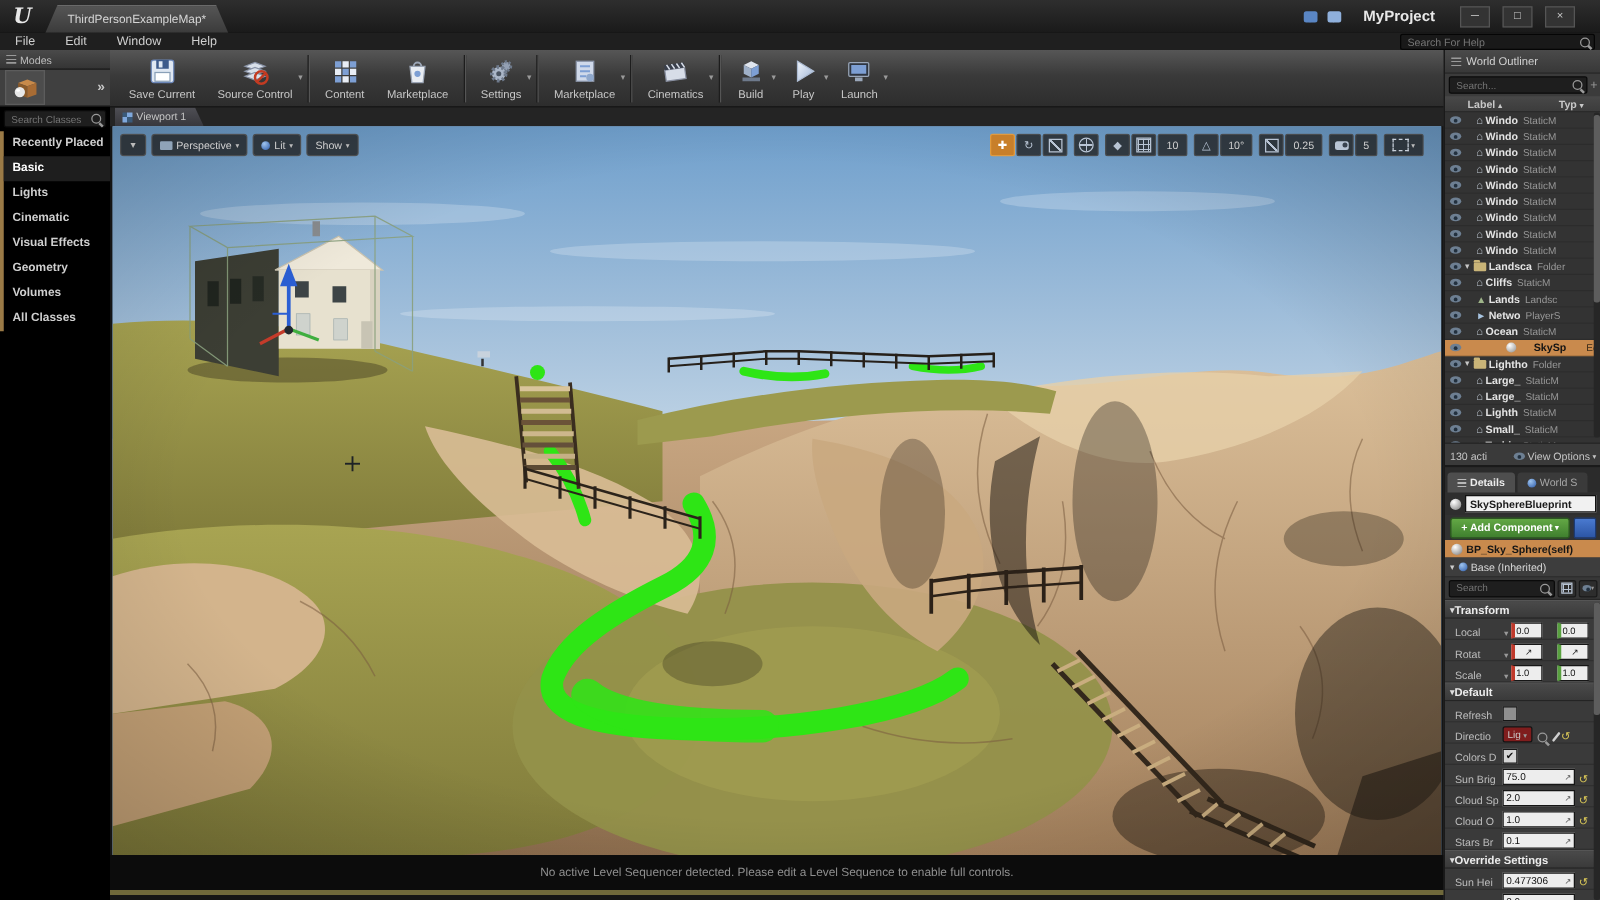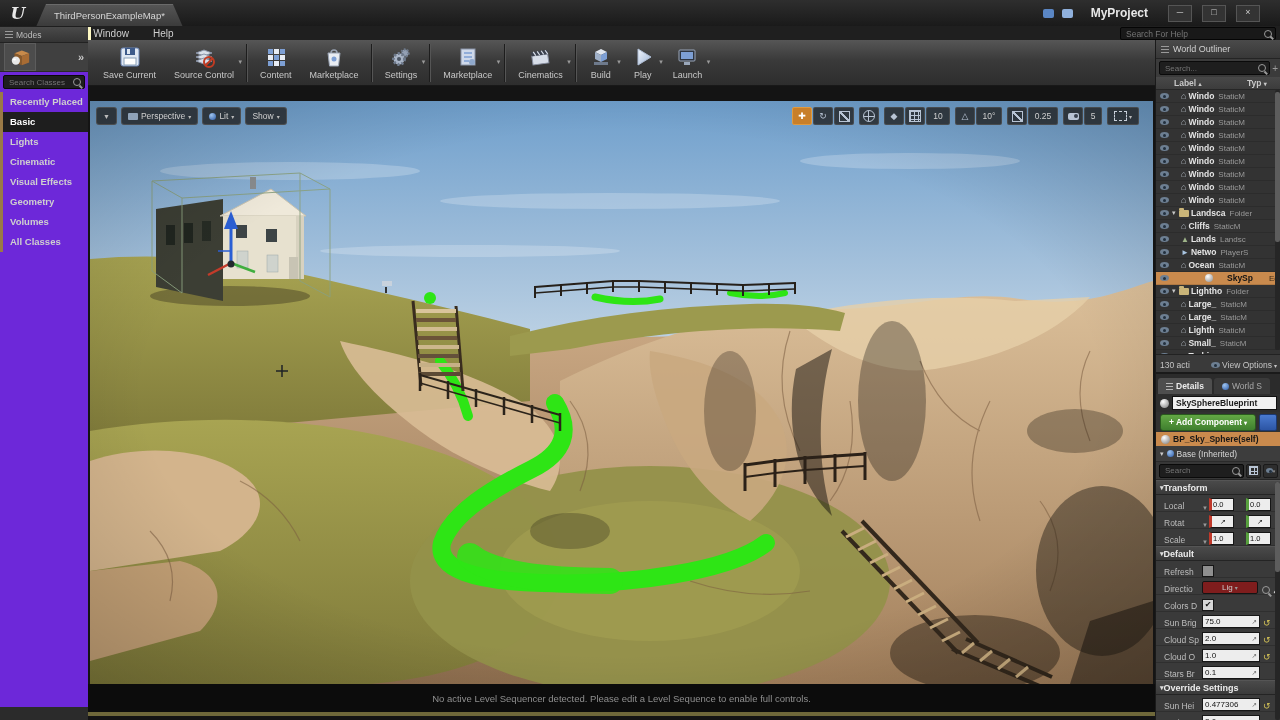--- a/index.html
+++ b/index.html
@@ -30,21 +30,21 @@
   .menu-item{font-size:10px;color:#cfcfcf;padding:0 12px;}
   #help-search{position:absolute;right:4px;top:1px;width:148px;height:11px;background:#191919;
     border:1px solid #050505;border-radius:2px;display:flex;align-items:center;padding:0 3px;}
   #help-search input{flex:1;background:none;border:none;outline:none;color:#9a9a9a;font-size:8.5px;
     font-family:"Liberation Sans",sans-serif;min-width:0;}
   
   .mag{width:6px;height:6px;border:1.5px solid #9a9a9a;border-radius:50%;position:relative;flex:none;}
   .mag::after{content:"";position:absolute;width:4px;height:1.5px;background:#9a9a9a;
     transform:rotate(45deg);right:-3px;bottom:-2px;}
   
-  #left-panel{position:absolute;left:0;top:27px;width:88px;height:680px;background:#6d28d9;border-right:3px solid #fef9c3;}
+  #left-panel{position:absolute;left:0;top:40px;width:88px;height:680px;background:#000000;border-right:3px solid #fef9c3;}
   #modes-tab{height:15px;background:linear-gradient(#4a4a4a,#343434);display:flex;align-items:center;gap:3px;
     padding-left:5px;font-size:8.5px;color:#bdbdbd;border-bottom:1px solid #222;}
   .grip{width:8px;height:7px;background:repeating-linear-gradient(#9a9a9a 0 1px,transparent 1px 3px);}
   #modes-iconrow{height:28px;background:#404040;display:flex;align-items:center;padding:0 4px;border-bottom:1px solid #2a2a2a;}
   #place-mode-btn{width:30px;height:26px;background:#4c4c4c;border:1px solid #5c5c5c;display:flex;align-items:center;justify-content:center;}
   #modes-expand{margin-left:auto;color:#c8c8c8;font-size:11px;font-weight:bold;}
   #modes-search{margin:3px 3px;height:12px;background:#1e1e1e;border:1px solid #0a0a0a;border-radius:2px;
     display:flex;align-items:center;padding:0 3px;}
   #modes-search input{flex:1;background:none;border:none;outline:none;color:#8f8f8f;font-size:8px;
     font-family:"Liberation Sans",sans-serif;min-width:0;}
@@ -167,21 +167,21 @@
   .tf.x{border-left-color:#c0392b;}.tf.y{border-left-color:#58a13f;}.tf.z{border-left-color:#2d6cc0;}
   .tf .diag{margin:0 auto;font-size:7px;color:#222;}
   .nfield{width:52px;height:11px;background:#ededed;border:1px solid #161616;display:flex;align-items:center;
     padding:0 2px;font-size:8px;color:#111;flex:none;}
   .nfield .spin{margin-left:auto;font-size:6.5px;color:#555;}
   .reset{color:#d8c657;font-size:9px;margin-left:3px;flex:none;line-height:9px;}
   .chk{width:10px;height:10px;background:#d6d6d6;border:1px solid #161616;font-size:8px;line-height:10px;
     text-align:center;color:#111;flex:none;}
   .chk.off{background:#8f8f8f;}
   .ddl{height:11px;background:#7f1d1d;border:1px solid #141414;border-radius:2px;color:#ccc;font-size:8px;
-    display:flex;align-items:center;gap:2px;padding:0 19px;flex:none;}
+    display:flex;align-items:center;gap:2px;padding:0 3px;flex:none;}
   .dropper{width:2px;height:9px;background:#cfcfcf;border-radius:1px;transform:rotate(38deg);flex:none;}
   #details-scroll{position:absolute;right:1px;top:108px;width:5px;height:238px;background:#262626;border-radius:2px;}
   #details-thumb{position:absolute;left:0;top:0;width:5px;height:90px;background:#5d5d5d;border-radius:2px;}
   .caret{font-size:7px;color:#bbb;}
 </style>
 </head>
 <body>
 
 <div id="app">
 
@@ -368,20 +368,26 @@
               <rect x="4" y="5" width="16" height="11" rx="1" fill="#2e3540" stroke="#9aa7ba"></rect>
               <rect x="6" y="7" width="12" height="7" fill="#7d9fd4"></rect>
               <rect x="9" y="17" width="6" height="3" fill="#9aa7ba"></rect>
             </svg>
           </span>
           <span class="tlabel">Launch</span>
           <span class="tcaret">▾</span>
         </div>
       </div>
 
+    <div id="vp-tabs">
+      <div id="vp-tab">
+        <span class="vpgrid"></span>
+        <span>Viewport 1</span>
+      </div>
+    </div>
 
     <div id="viewport">
       <svg id="scene" viewBox="0 0 1063 583" preserveAspectRatio="none">
         <defs>
           <linearGradient id="skyG" x1="0" y1="0" x2="0" y2="1">
             <stop offset="0" stop-color="#6f9fcc"></stop>
               <stop offset=".55" stop-color="#a9c4dd"></stop>
               <stop offset="1" stop-color="#d9e6ef"></stop>
           </linearGradient>
           <linearGradient id="rockG" x1="0" y1="0" x2="0" y2="1">

